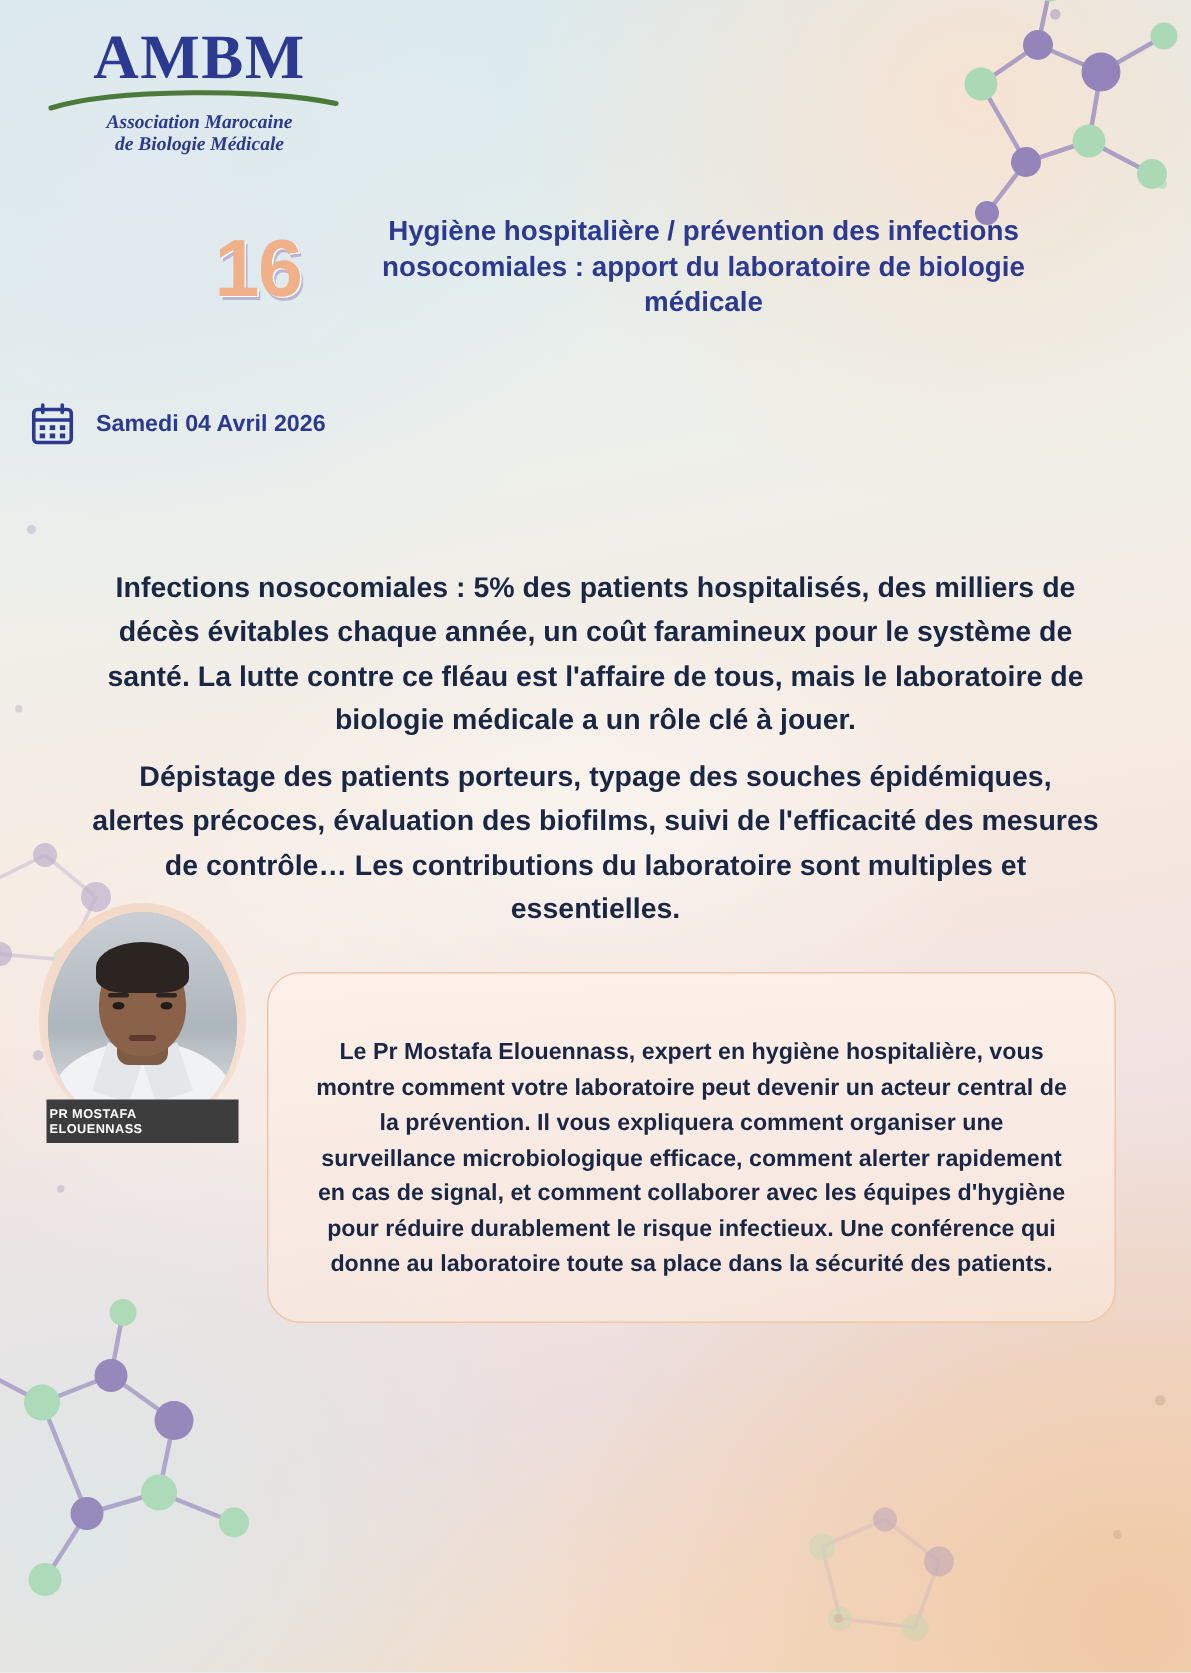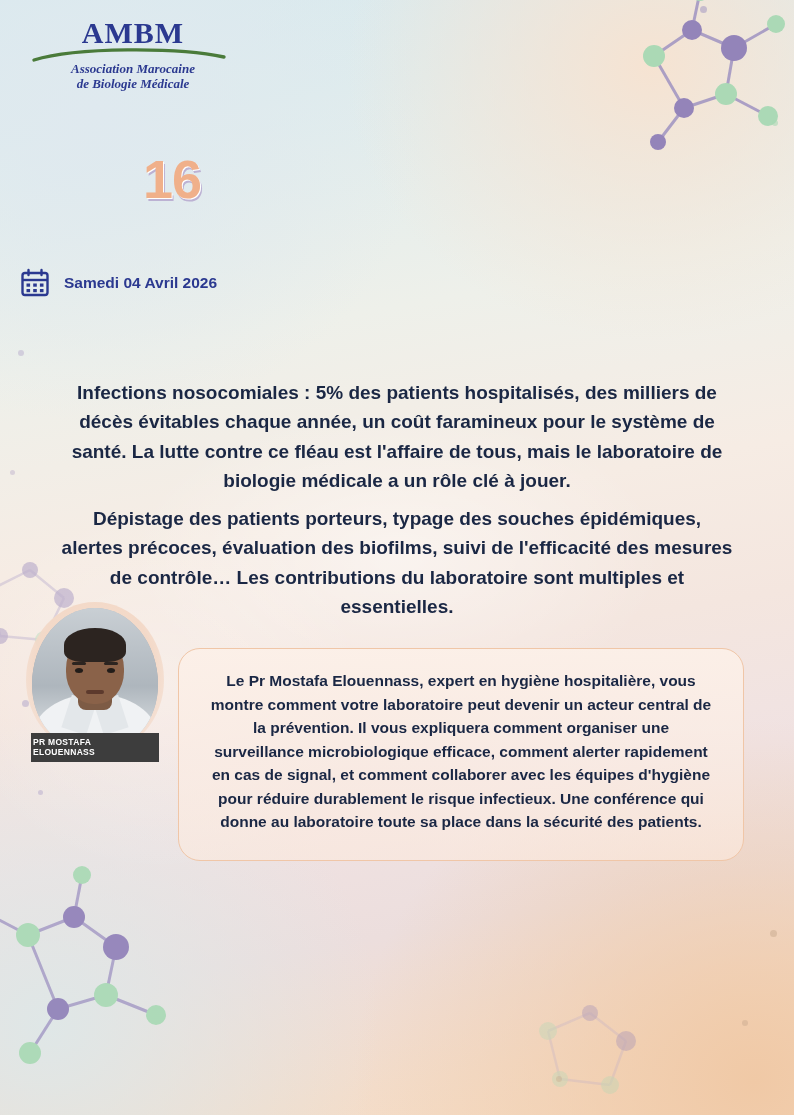--- a/index.html
+++ b/index.html
@@ -56,21 +56,21 @@
   .logo-block {
     position: absolute;
     top: 18px;
     left: 28px;
     width: 210px;
     text-align: center;
   }
   .logo-ambm {
     font-family: "Liberation Serif", serif;
     font-weight: bold;
-    font-size: 30px;
+    font-size: 42px;
     letter-spacing: 1px;
     color: #2b3990;
     line-height: 1;
   }
   .logo-swoosh {
     position: relative;
     height: 16px;
     margin-top: -2px;
   }
   .logo-sub {
@@ -247,21 +247,21 @@
     padding: 4px 2px;
     letter-spacing: .3px;
   }
 
   
   .bio-card {
     position: absolute;
     top: 648px;
     left: 178px;
     width: 566px;
-    padding: 20px 30px 26px;
+    padding: 41px 30px 26px;
     border-radius: 22px;
     border: 1.5px solid #f0c6a7;
     background: linear-gradient(180deg, rgba(252,240,232,0.92) 0%, rgba(250,236,228,0.80) 50%, rgba(252,234,222,0.62) 100%);
   }
   .bio-card p {
     text-align: center;
     font-weight: bold;
     font-size: 15.5px;
     line-height: 1.52;
     color: #1a2744;
@@ -383,20 +383,21 @@
       <svg viewBox="0 0 200 18" width="200" height="18">
         <path d="M6 14 C 48 1, 150 1, 196 11" fill="none" stroke="#4a7b3a" stroke-width="3.4" stroke-linecap="round"></path>
       </svg>
     </div>
     <div class="logo-sub">Association Marocaine</div>
     <div class="logo-sub">de Biologie Médicale</div>
   </div>
 
   <div class="header-row">
     <div class="session-number">16</div>
+    <div class="session-title">Hygiène hospitalière / prévention des infections nosocomiales : apport du laboratoire de biologie médicale</div>
   </div>
 
   <div class="info-row">
     <div class="datetime-block">
       <div class="dt-line">
         <span>
           <svg viewBox="0 0 30 30" width="30" height="30">
             <rect x="2.5" y="5" width="25" height="22" rx="2.5" fill="none" stroke="#2b3990" stroke-width="2.4"></rect>
             <line x1="2.5" y1="12" x2="27.5" y2="12" stroke="#2b3990" stroke-width="2.4"></line>
             <line x1="8.5" y1="2" x2="8.5" y2="7" stroke="#2b3990" stroke-width="2.4" stroke-linecap="round"></line>

